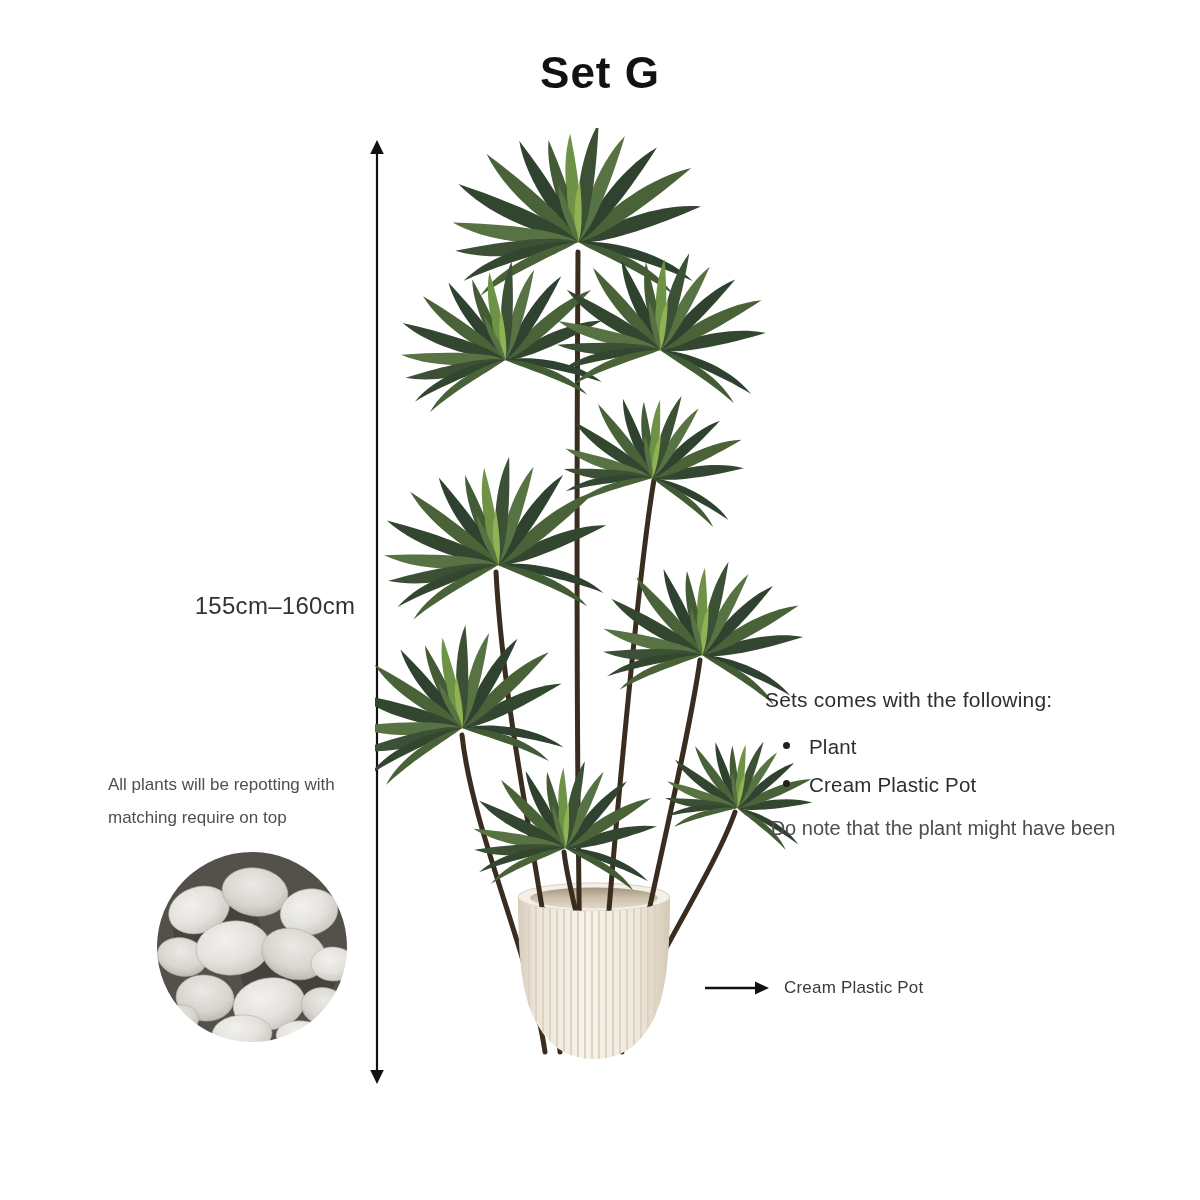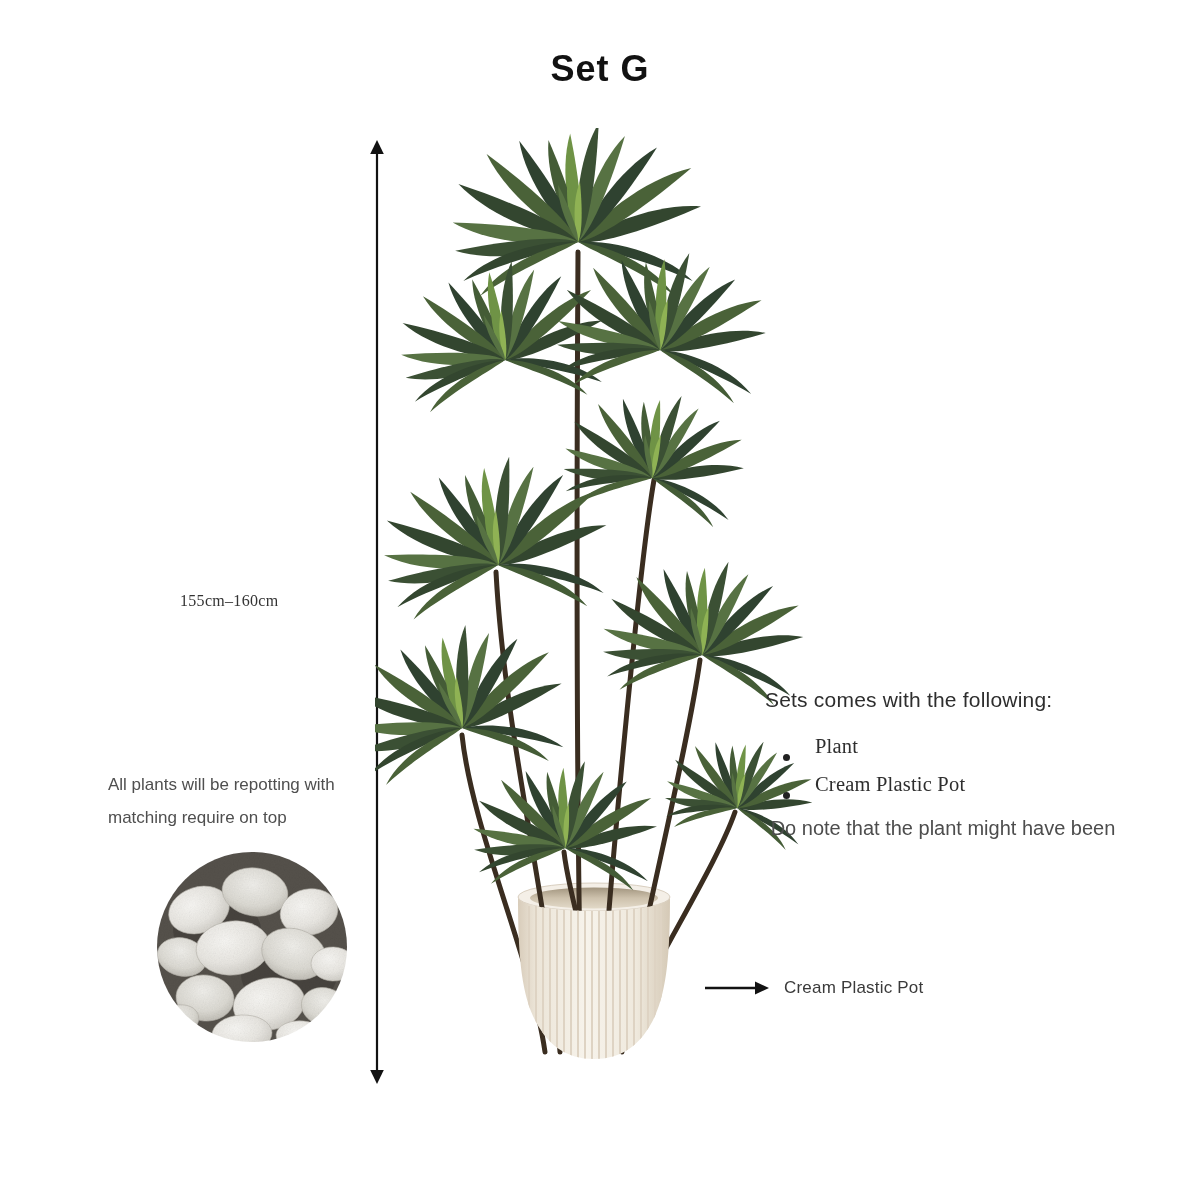--- a/index.html
+++ b/index.html
@@ -2,42 +2,42 @@
 <html><head>
 <meta charset="utf-8">
 <style>
   html,body{margin:0;padding:0;background:#ffffff;}
   .canvas{
     position:relative;width:1200px;height:1200px;background:#ffffff;
     font-family:"Liberation Sans",sans-serif;color:#333;overflow:hidden;
   }
   .title{
     position:absolute;top:48px;left:0;width:100%;text-align:center;
-    font-size:36px;font-weight:800;letter-spacing:1px;color:#121212;
+    font-size:44px;font-weight:800;letter-spacing:1px;color:#121212;
   }
   .measure-arrow{position:absolute;left:365px;top:138px;}
   .measure-label{
-    position:absolute;left:180px;top:592px;width:190px;text-align:left;
-    font-size:16px;color:#333;letter-spacing:.3px;font-family:Liberation Serif, serif;
+    position:absolute;left:180px;top:592px;width:190px;text-align:center;
+    font-size:24px;color:#333;letter-spacing:.3px;
   }
   .left-note{
     position:absolute;left:108px;top:768px;width:268px;text-align:left;
     font-size:17px;line-height:33px;color:#4f4f4f;
   }
   .stones{position:absolute;left:157px;top:852px;width:190px;height:190px;}
   .plant{position:absolute;left:375px;top:128px;width:445px;height:950px;}
   .pot-callout{
     position:absolute;left:703px;top:978px;display:flex;align-items:center;gap:13px;
   }
   .pot-callout .label{font-size:17px;color:#3a3a3a;letter-spacing:.2px;}
   .right-panel{position:absolute;left:765px;top:688px;width:356px;}
   .right-panel .heading{
     font-size:21px;color:#2e2e2e;margin:0 0 20px 0;letter-spacing:.2px;
   }
-  .li{display:flex;gap:25px;margin:0 0 9px 18px;align-items:flex-end;font-family:Liberation Serif, serif;}
+  .li{display:flex;gap:19px;margin:0 0 9px 18px;align-items:flex-start;}
   .dot{
     width:7px;height:7px;border-radius:50%;background:#222;flex:0 0 auto;margin-top:10px;
   }
   .li-text{font-size:20.5px;line-height:1.42;color:#2e2e2e;max-width:252px;letter-spacing:.2px;}
   .note{margin-top:17px;text-align:center;font-size:20px;line-height:24px;color:#4d4d4d;}
 </style>
 </head>
 <body>
 
 <div class="canvas">

